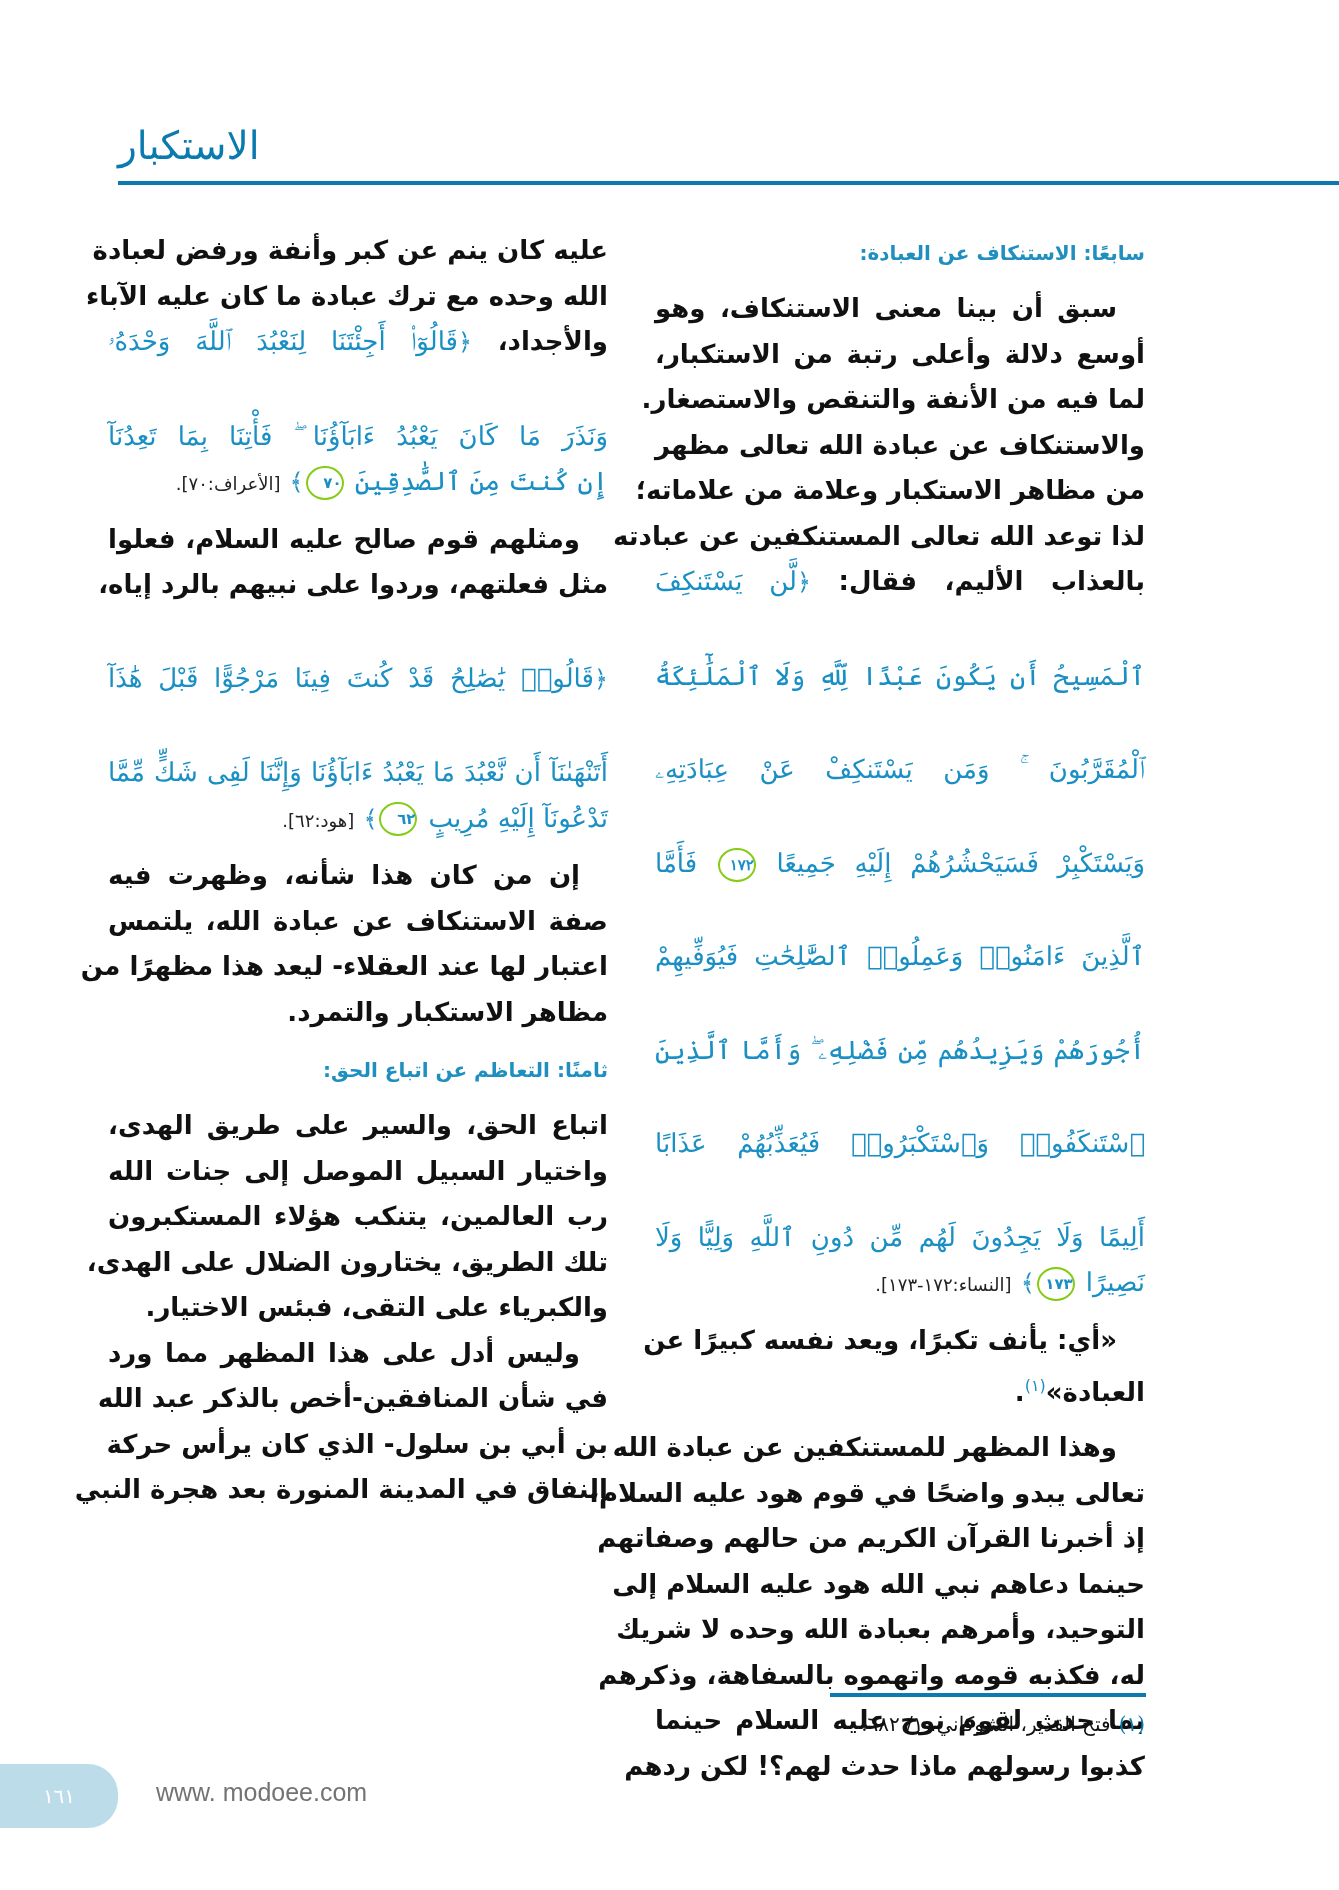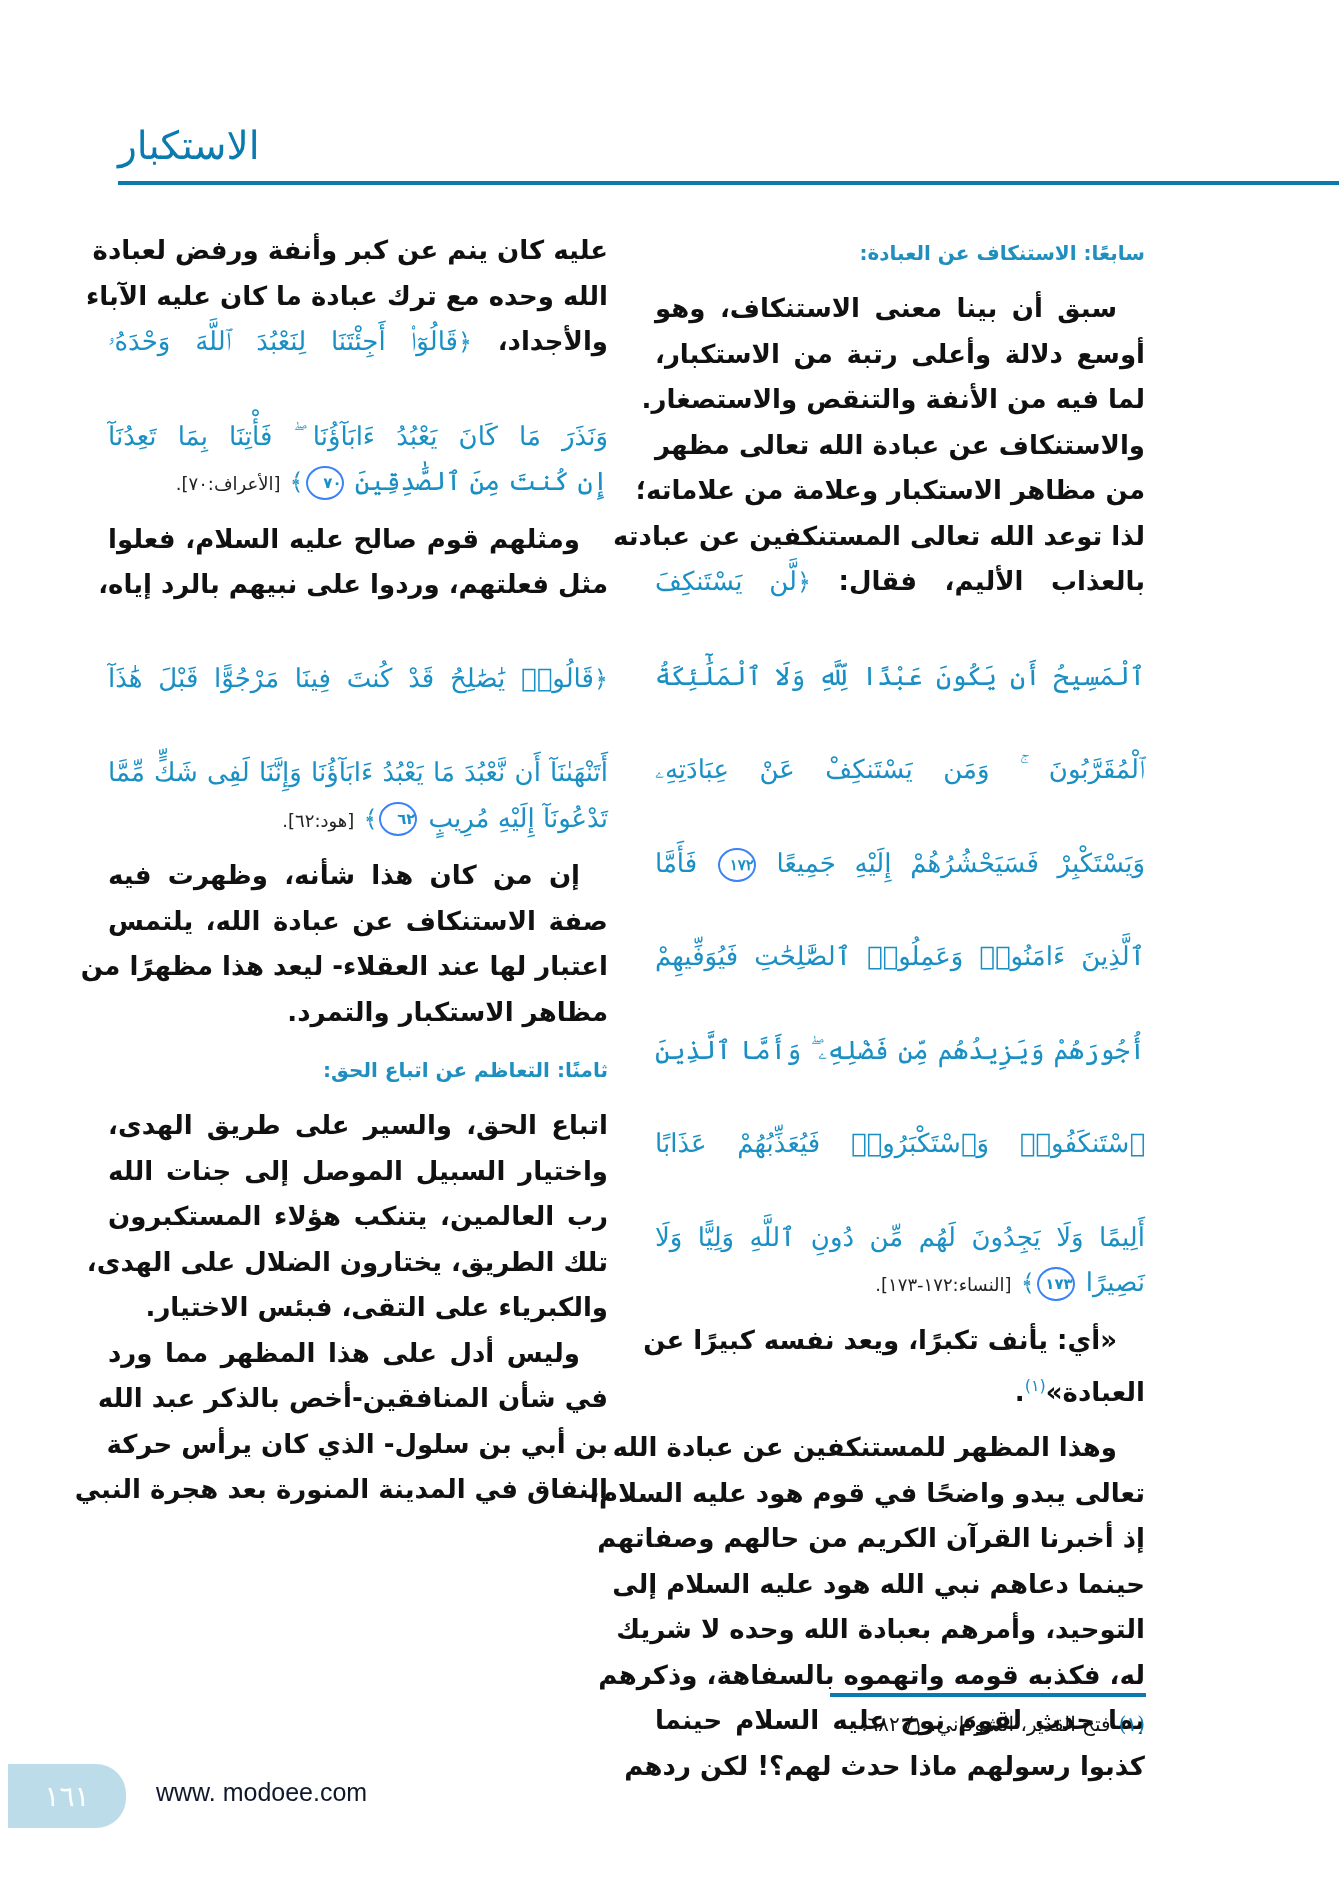--- a/index.html
+++ b/index.html
@@ -12,34 +12,34 @@
   .col-right { left: 655px; width: 490px; top: 228px; }
   .col-left { left: 108px; width: 500px; top: 228px; }
   .line { font-size: 26px; font-weight: bold; line-height: 45.5px; white-space: nowrap;
           text-align-last: justify; display: block; }
   .line.last { text-align-last: right; }
   .line.indent { padding-right: 28px; }
   .heading { color: #1f8fbf; font-size: 20px; font-weight: bold; line-height: 50px;
              margin-bottom: 8px; text-align: right; display: block; }
   .quran { color: #1a8fc4; font-family: "DejaVu Serif", serif; font-weight: normal; font-size: 26px; margin-top: 48px; }
   .ref { font-weight: normal; font-size: 18px; color: #222; }
-  .ayah-num { display: inline-block; width: 34px; height: 30px; border: 2px solid #3b82f6;
+  .ayah-num { display: inline-block; width: 34px; height: 30px; border: 2px solid #84cc16;
               border-radius: 50%; color: #1a8fc4; font-size: 15px; line-height: 30px; text-align: center;
               vertical-align: middle; font-weight: bold; margin: 0 2px; }
   .orn { color: #1a8fc4; font-size: 24px; font-weight: normal; }
   .fn-mark { color: #1a8fc4; font-size: 16px; vertical-align: super; font-weight: normal; }
   .gap { height: 10px; }
   .fn-rule { position: absolute; left: 830px; width: 316px; top: 1693px; height: 4px; background: #0a7aaf; }
   .footnote { position: absolute; right: 194px; top: 1712px; direction: rtl; font-size: 20px;
               font-family: "DejaVu Serif", serif; color: #111; }
   .footnote .num { color: #0a7aaf; margin-left: 8px; }
-  .page-tab { position: absolute; left: 8px; top: 1764px; width: 118px; height: 64px;
-              background: #bcdcea; border-radius: 0 30px 30px 0; color: #ffffff; font-size: 28px;
+  .page-tab { position: absolute; left: 0; top: 1764px; width: 118px; height: 64px;
+              background: #bcdcea; border-radius: 0 30px 30px 0; color: #ffffff; font-size: 20px;
               display: flex; align-items: center; justify-content: center; }
-  .site-url { position: absolute; left: 156px; top: 1778px; font-size: 25px; color: #0f172a;
+  .site-url { position: absolute; left: 156px; top: 1778px; font-size: 25px; color: #737373;
               font-family: "Liberation Sans", sans-serif; }
 </style>
 </head>
 <body>
 
 <div class="running-head">الاستكبار</div>
 <div class="head-rule"></div>
 
 <div class="col col-right">
   <span class="heading">سابعًا: الاستنكاف عن العبادة:</span>

